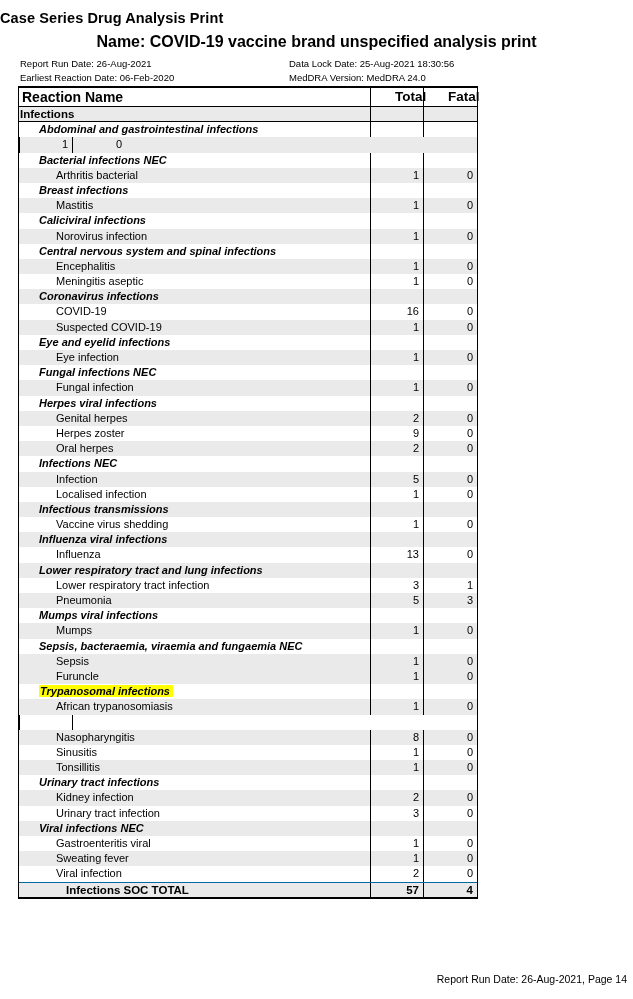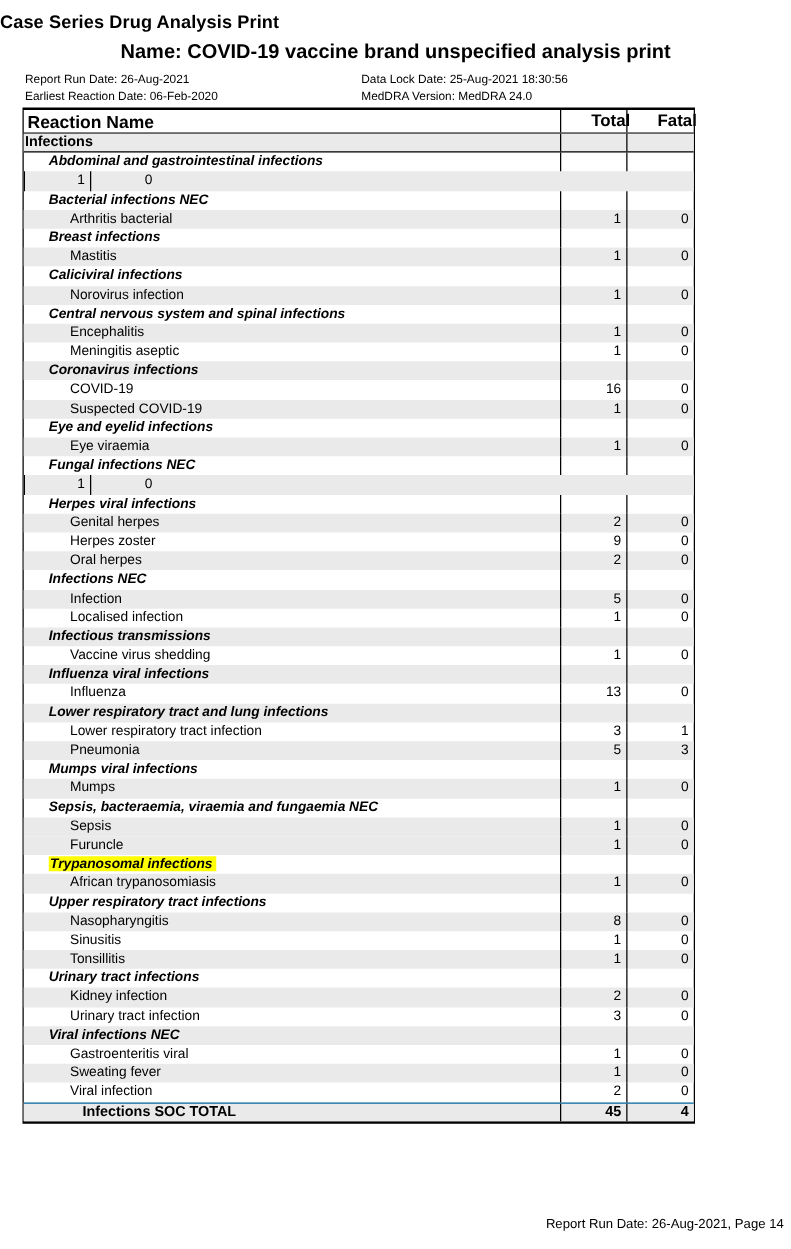--- a/index.html
+++ b/index.html
@@ -10,21 +10,21 @@
     overflow:hidden;
   }
   .doc-title   { text-align:left; font-weight:bold; font-size:14.5px; padding-top:10px; letter-spacing:.1px; }
   .doc-subtitle{ text-align:center; font-weight:bold; font-size:16px;  margin-top:7px; }
 
   .meta { position:absolute; top:57px; left:0; width:100%; font-size:9.5px; line-height:13.5px; }
   .meta-col-left  { position:absolute; left:20px;  top:0; }
   .meta-col-right { position:absolute; left:289px; top:0; }
 
   .rtable {
-    position:absolute; left:18px; top:86px; width:538px;
+    position:absolute; left:18px; top:86px; width:460px;
     border:1px solid #000; border-top-width:2px; border-bottom-width:2px;
   }
   .thead { display:flex; height:19px; border-bottom:1px solid #000; }
   .th { font-weight:bold; line-height:18px; white-space:nowrap;padding-left:24px; }
   .th-name  { flex:1; font-size:14px; padding-left:3px; }
   .th-total { width:53px; font-size:13.5px; text-align:right; padding-right:6px; border-left:1px solid #000; }
   .th-fatal { width:54px; font-size:13.5px; text-align:right; padding-right:6px; border-left:1px solid #000; }
 
   .row { display:flex; height:15.2px; line-height:15.2px; font-size:11px; }
   .row.stripe { background:#eaeaea; }
@@ -141,30 +141,31 @@
         <span class="cell cell-name">Suspected COVID-19</span>
         <span class="cell cell-total">1</span>
         <span class="cell cell-fatal">0</span>
       </div>
       <div class="row group">
         <span class="cell cell-name">Eye and eyelid infections</span>
         <span class="cell cell-total"></span>
         <span class="cell cell-fatal"></span>
       </div>
       <div class="row item stripe">
-        <span class="cell cell-name">Eye viraemia</span>
+        <span class="cell cell-name">Eye infection</span>
         <span class="cell cell-total">1</span>
         <span class="cell cell-fatal">0</span>
       </div>
       <div class="row group">
         <span class="cell cell-name">Fungal infections NEC</span>
         <span class="cell cell-total"></span>
         <span class="cell cell-fatal"></span>
       </div>
       <div class="row item stripe">
+        <span class="cell cell-name">Fungal infection</span>
         <span class="cell cell-total">1</span>
         <span class="cell cell-fatal">0</span>
       </div>
       <div class="row group">
         <span class="cell cell-name">Herpes viral infections</span>
         <span class="cell cell-total"></span>
         <span class="cell cell-fatal"></span>
       </div>
       <div class="row item stripe">
         <span class="cell cell-name">Genital herpes</span>
@@ -260,21 +261,20 @@
         <span class="cell cell-name"><span class="hl">Trypanosomal infections</span></span>
         <span class="cell cell-total"></span>
         <span class="cell cell-fatal"></span>
       </div>
       <div class="row item stripe">
         <span class="cell cell-name">African trypanosomiasis</span>
         <span class="cell cell-total">1</span>
         <span class="cell cell-fatal">0</span>
       </div>
       <div class="row group">
-        <span class="cell cell-name">Upper respiratory tract infections</span>
         <span class="cell cell-total"></span>
         <span class="cell cell-fatal"></span>
       </div>
       <div class="row item stripe">
         <span class="cell cell-name">Nasopharyngitis</span>
         <span class="cell cell-total">8</span>
         <span class="cell cell-fatal">0</span>
       </div>
       <div class="row item">
         <span class="cell cell-name">Sinusitis</span>
@@ -316,19 +316,19 @@
         <span class="cell cell-total">1</span>
         <span class="cell cell-fatal">0</span>
       </div>
       <div class="row item">
         <span class="cell cell-name">Viral infection</span>
         <span class="cell cell-total">2</span>
         <span class="cell cell-fatal">0</span>
       </div>
       <div class="row total-row stripe">
         <span class="cell cell-name">Infections SOC TOTAL</span>
-        <span class="cell cell-total">45</span>
+        <span class="cell cell-total">57</span>
         <span class="cell cell-fatal">4</span>
       </div>
     </div>
 </div>
 
 <div class="page-footer">Report Run Date: 26-Aug-2021, Page 14</div>
 
 </body></html>

